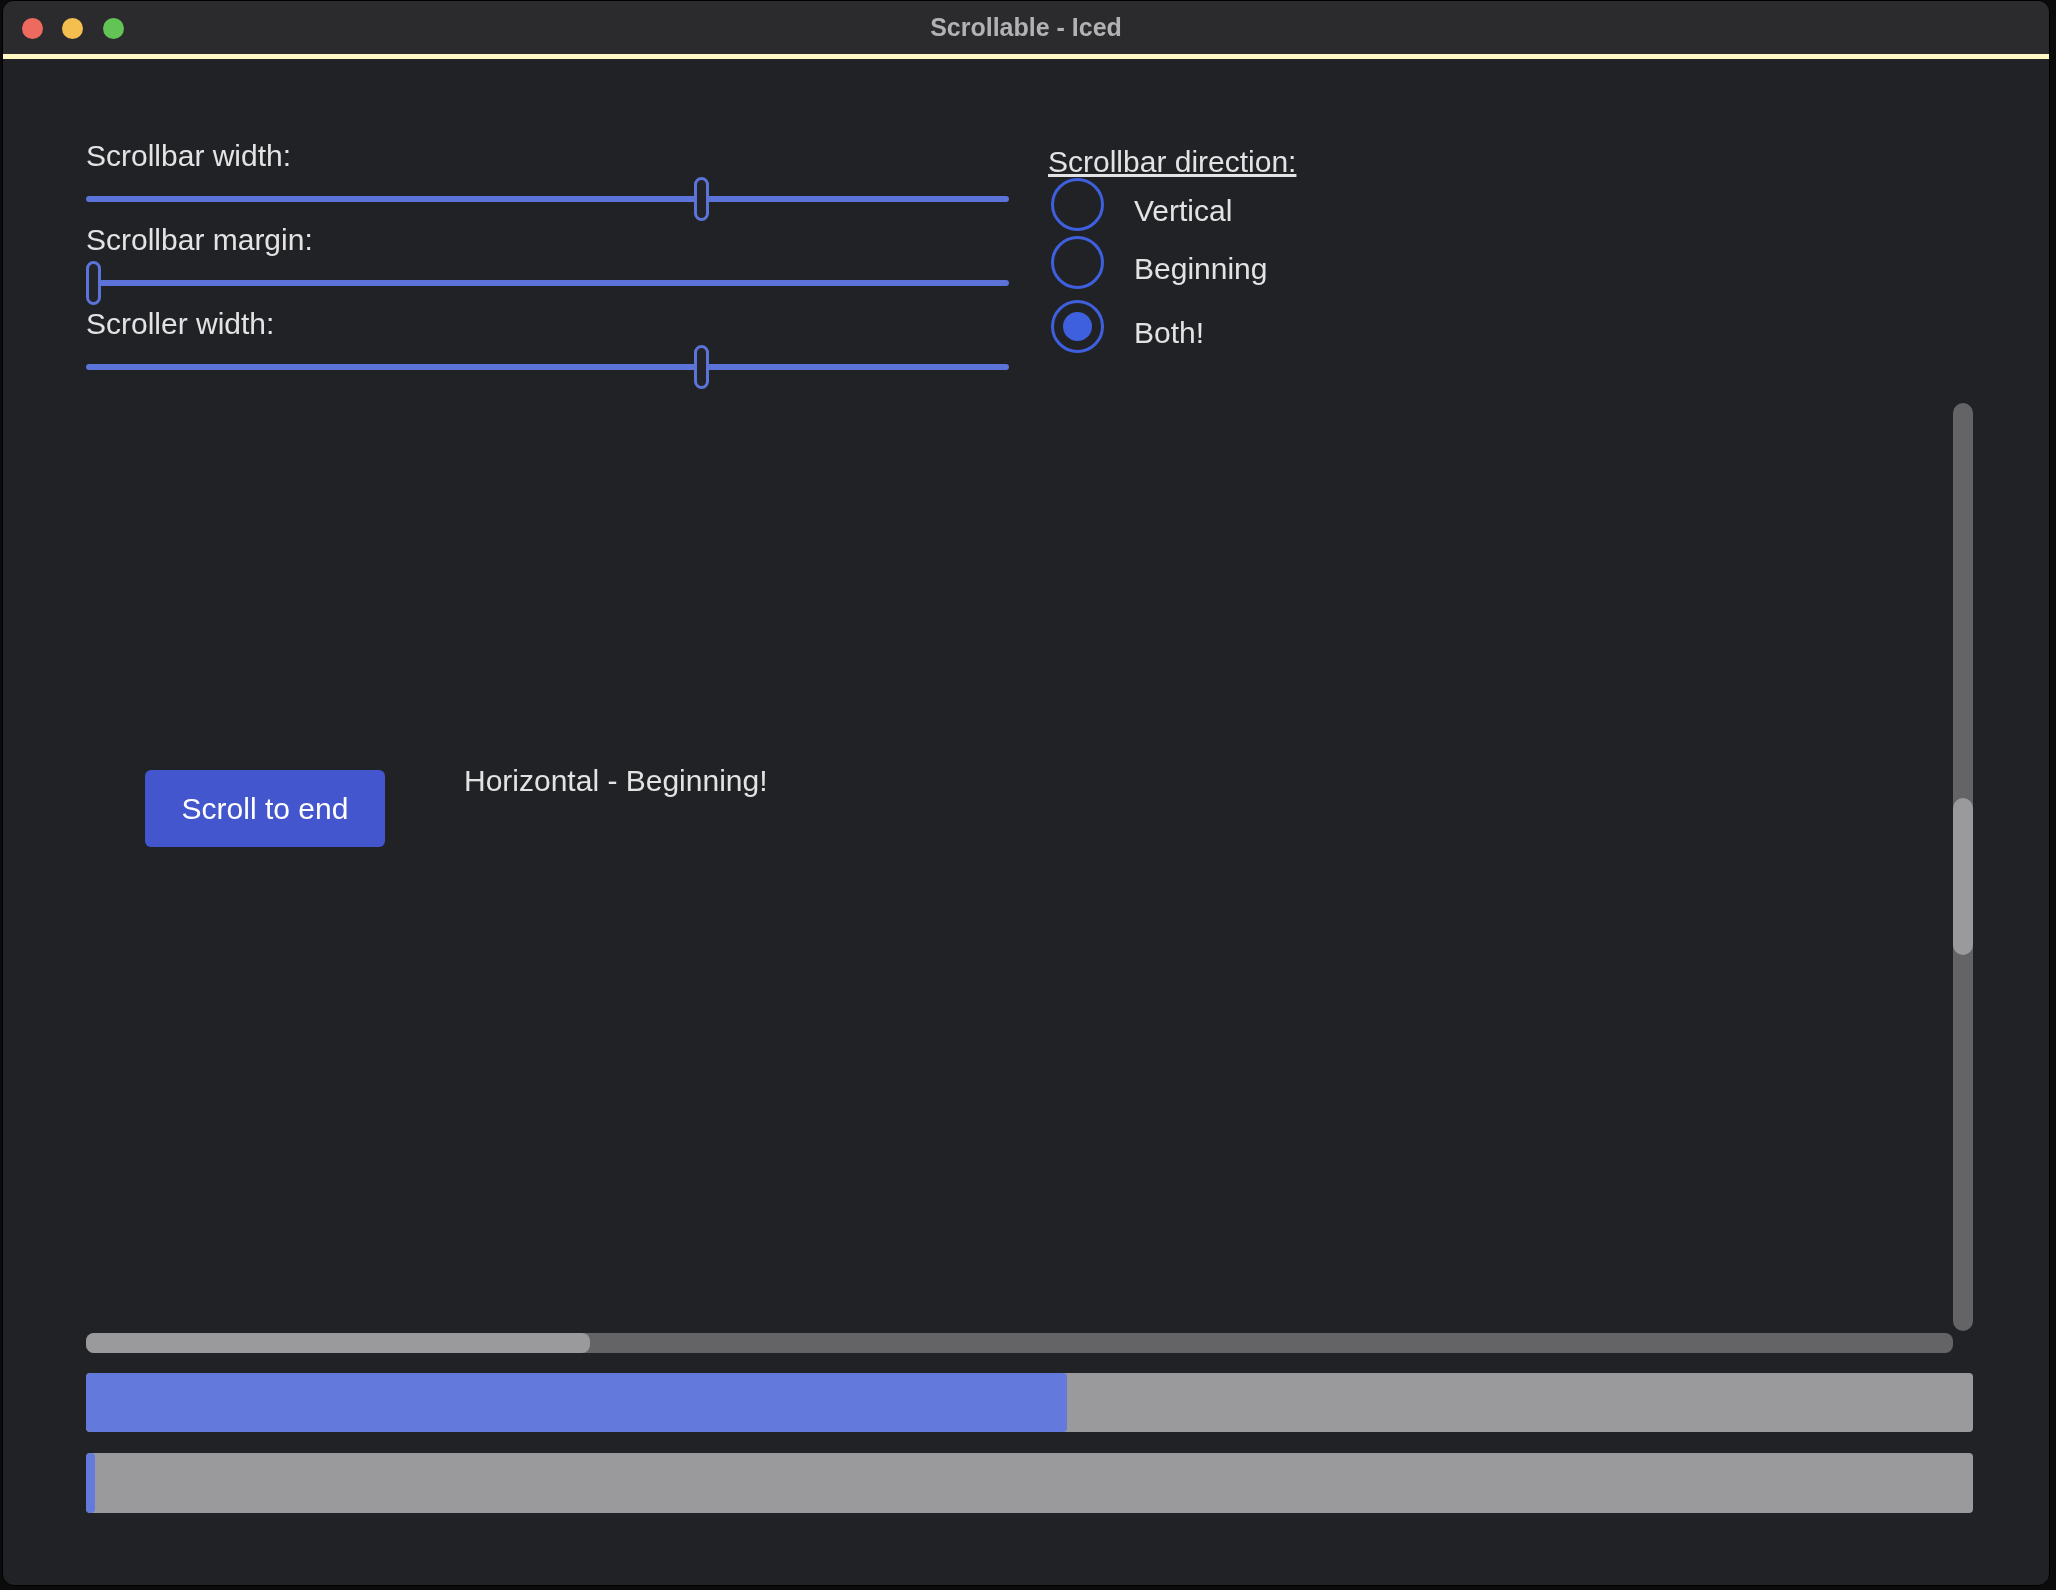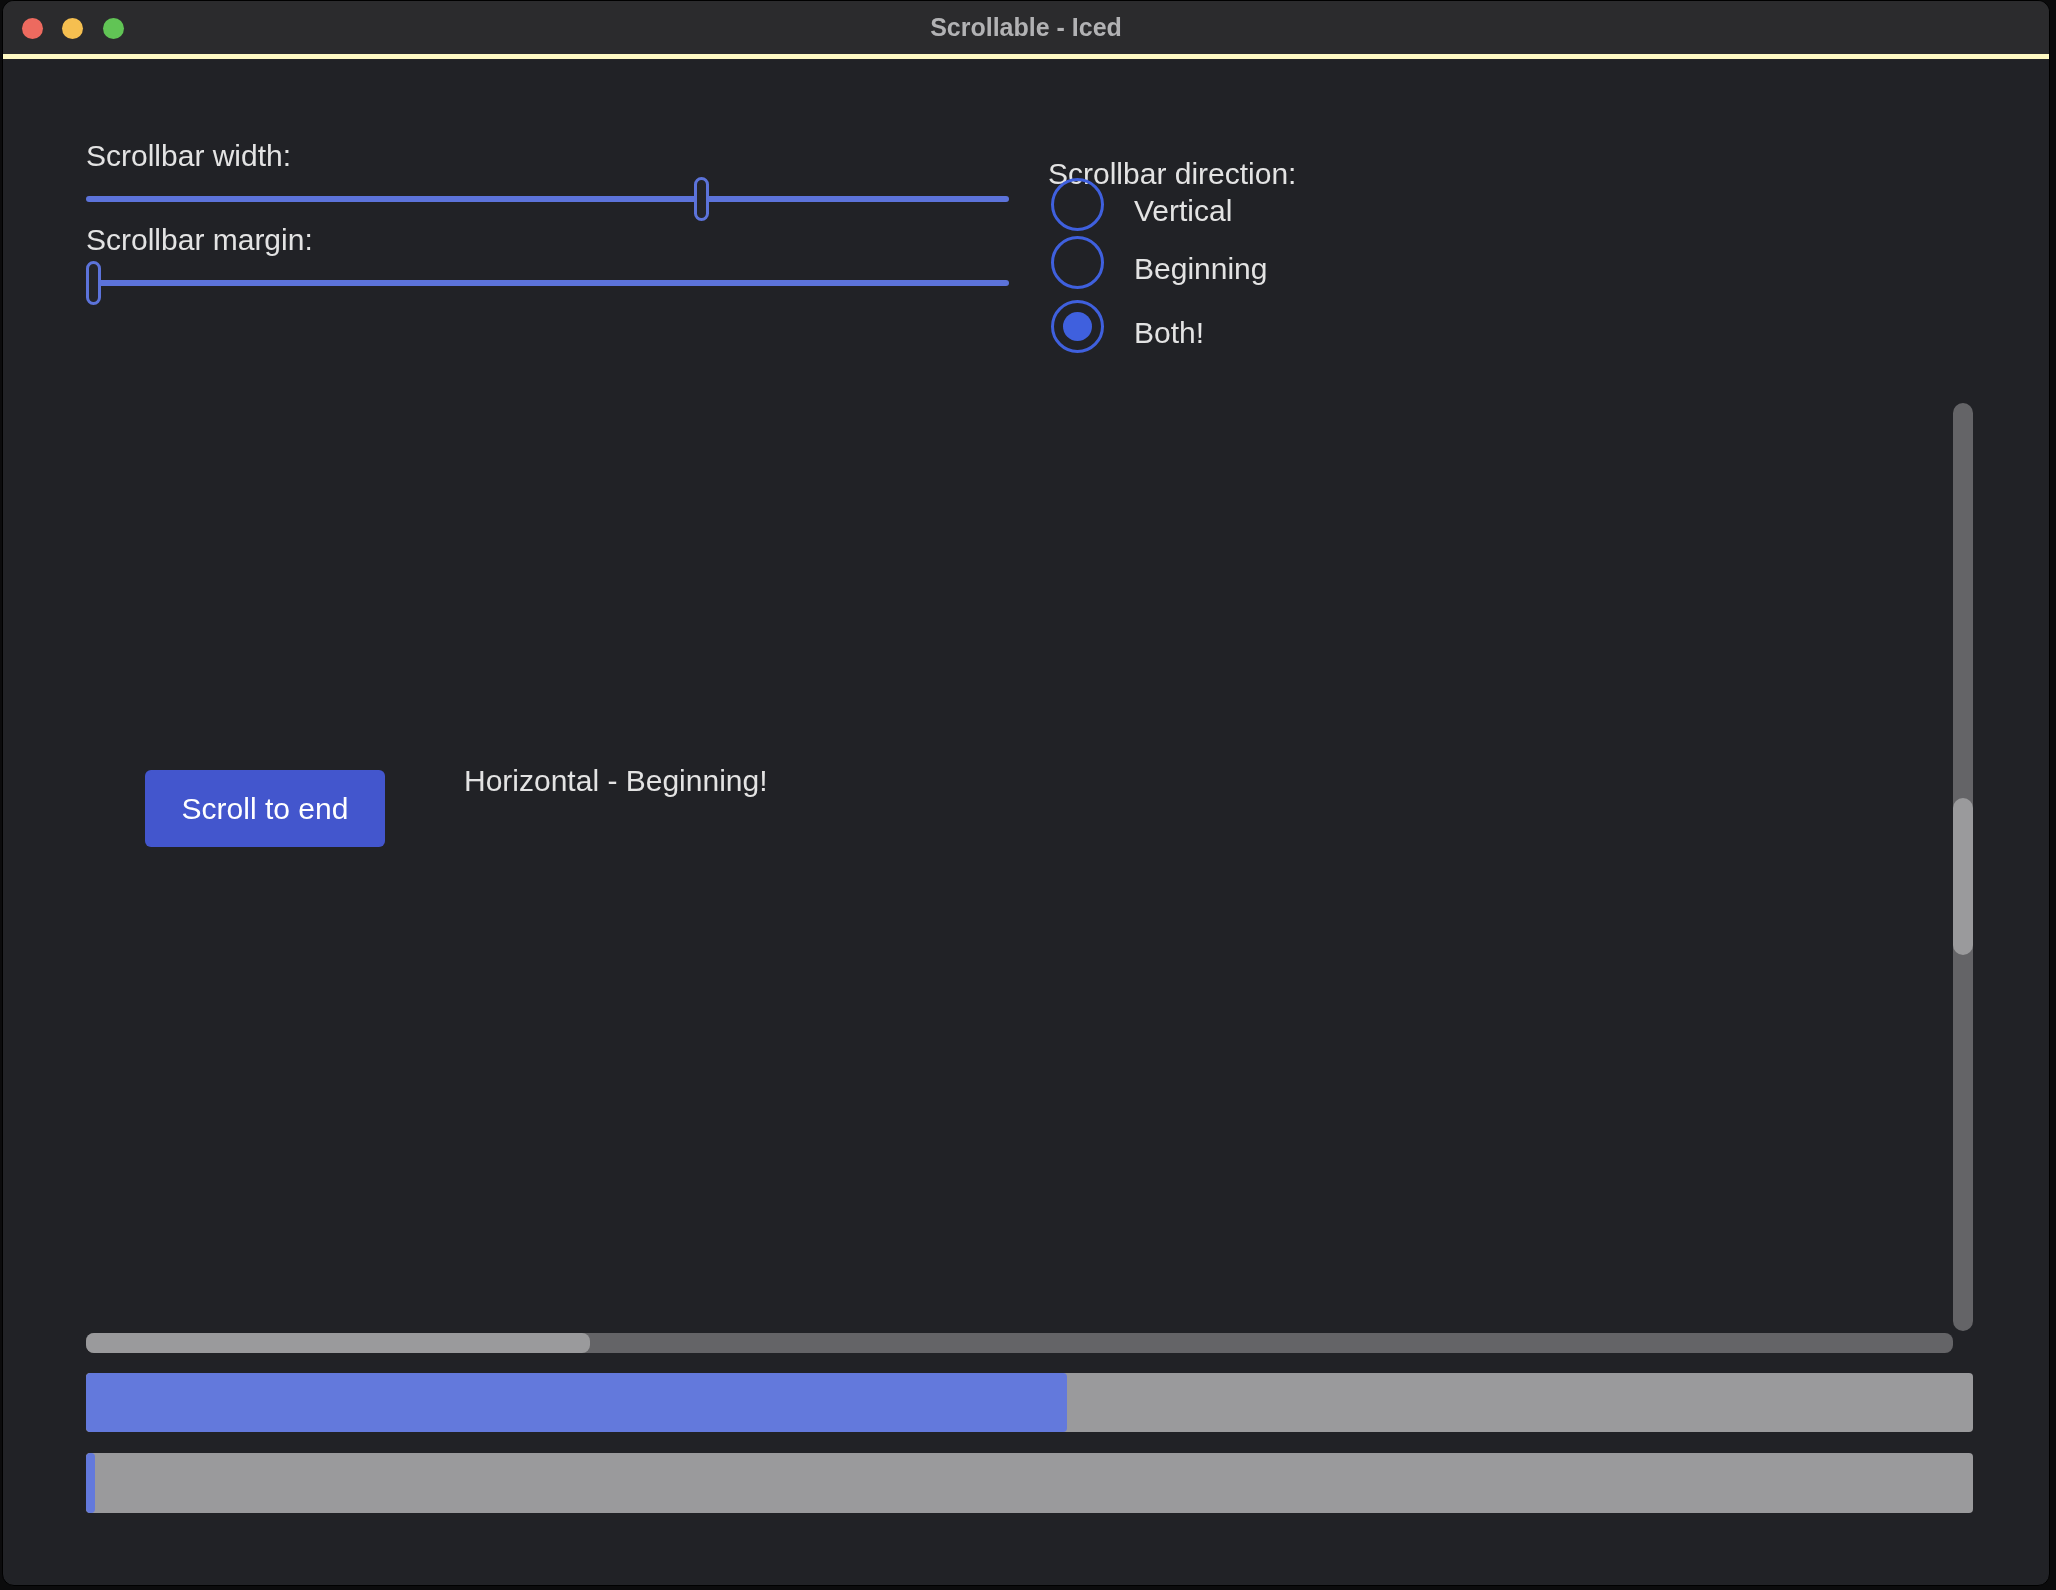--- a/index.html
+++ b/index.html
@@ -20,21 +20,21 @@
   .label{color:var(--text);font-size:30px;}
   
   .srow{position:absolute;left:83px;width:923px;height:115px;}
   .srow .slabel{position:absolute;left:0;top:0;}
   .srail{position:absolute;left:0;right:0;top:57px;height:6px;background:var(--accent-blue);
     border-radius:3px;}
   .shandle{position:absolute;top:38px;width:15px;height:44px;border:3px solid var(--accent-blue);
     border-radius:9px;background:var(--handle-fill);box-sizing:border-box;}
   #slider-0{top:138px}#slider-1{top:222px}#slider-2{top:306px}
   
-  .rg-label{position:absolute;left:1045px;top:156px;}
+  .rg-label{position:absolute;left:1045px;top:144px;text-decoration:underline;}
   .rrow{position:absolute;left:1048px;height:53px;display:flex;align-items:center;cursor:default;}
   #radio-0{top:177px}#radio-1{top:235px}#radio-2{top:299px}
   .rcircle{width:53px;height:53px;border:3px solid var(--radio-blue);border-radius:50%;
     box-sizing:border-box;display:flex;align-items:center;justify-content:center;}
   .rdot{width:29px;height:29px;border-radius:50%;background:var(--radio-blue);display:none;}
   .rrow.on .rdot{display:block;}
   .rlabel{margin-left:30px;color:var(--text);font-size:30px;margin-top:13px;}
   
   .btn{position:absolute;left:142px;top:741px;width:240px;height:77px;background:var(--button-blue);
     border:none;border-radius:6px;color:#ffffff;font-size:30px;font-family:"Liberation Sans",sans-serif;margin-top:28px;}
@@ -69,20 +69,25 @@
   <div class="srow" id="slider-0">
     <div class="slabel label">Scrollbar width:</div>
     <div class="srail"></div>
     <div class="shandle" style="left: calc(67% - 10.1px);"></div>
   </div>
   <div class="srow" id="slider-1">
     <div class="slabel label">Scrollbar margin:</div>
     <div class="srail"></div>
     <div class="shandle" style="left: calc(0% + 0px);"></div>
   </div>
+  <div class="srow" id="slider-2">
+    <div class="slabel label">Scroller width:</div>
+    <div class="srail"></div>
+    <div class="shandle" style="left: calc(67% - 10.1px);"></div>
+  </div>
 
   <div class="rg-label label">Scrollbar direction:</div>
   <div class="rrow" id="radio-0">
     <span class="rcircle"></span>
     <span class="rlabel">Vertical</span>
   </div>
   <div class="rrow" id="radio-1">
     <span class="rcircle"></span>
     <span class="rlabel">Beginning</span>
   </div>

